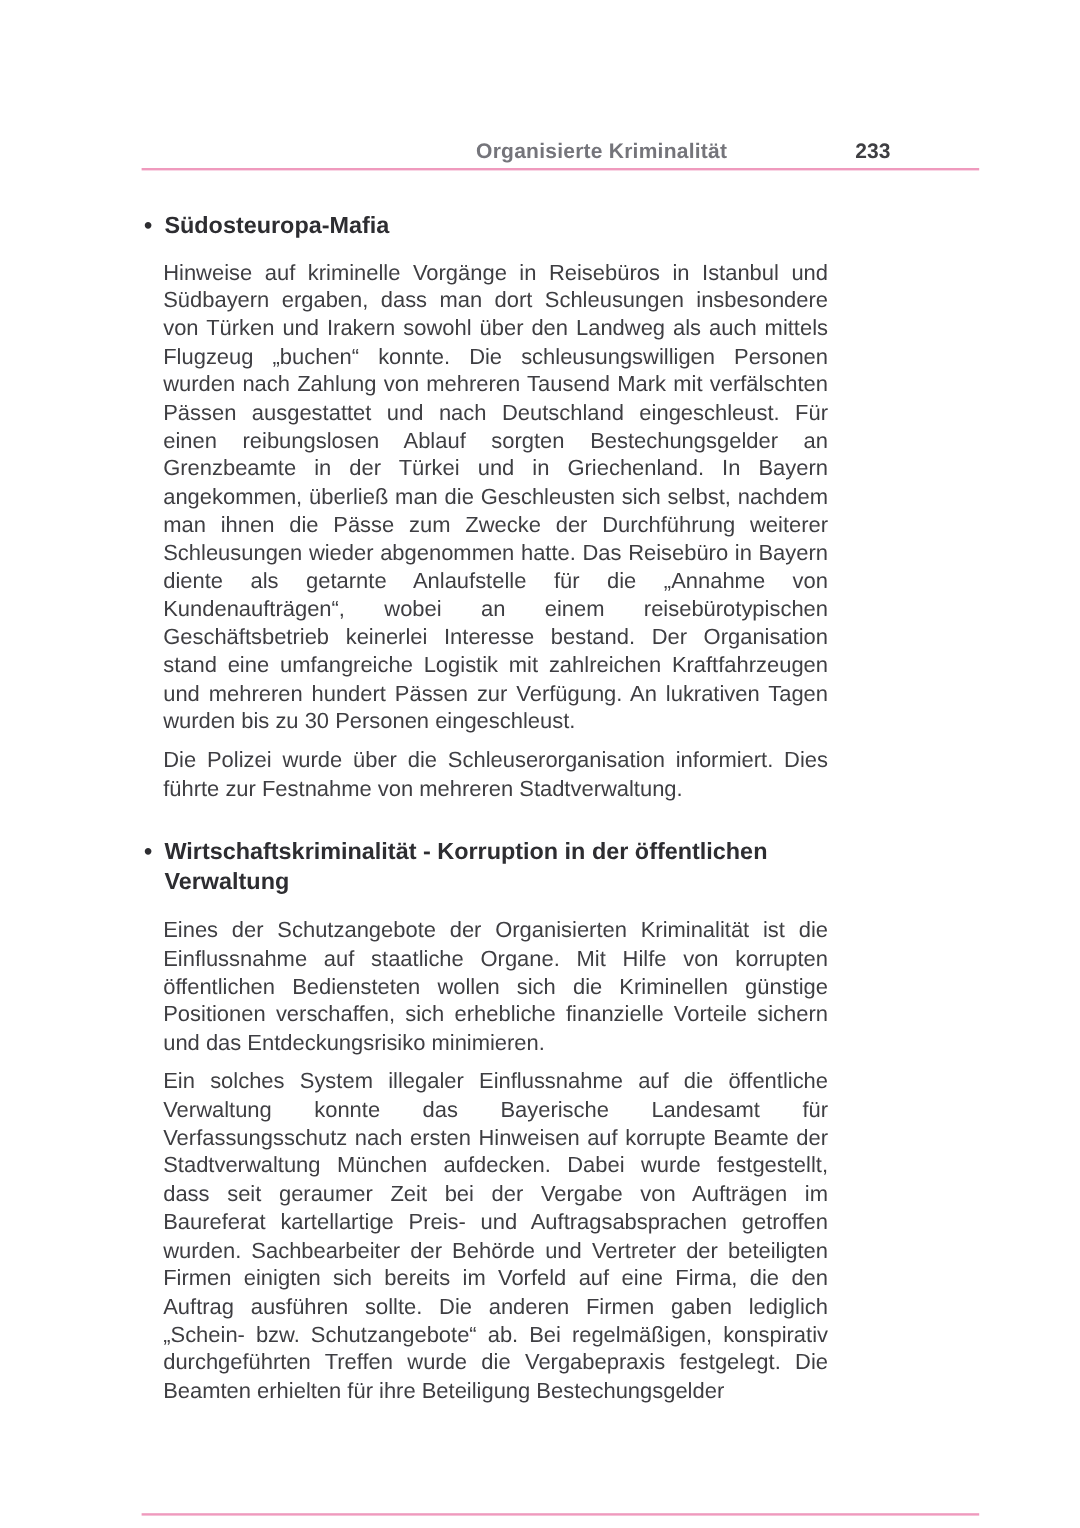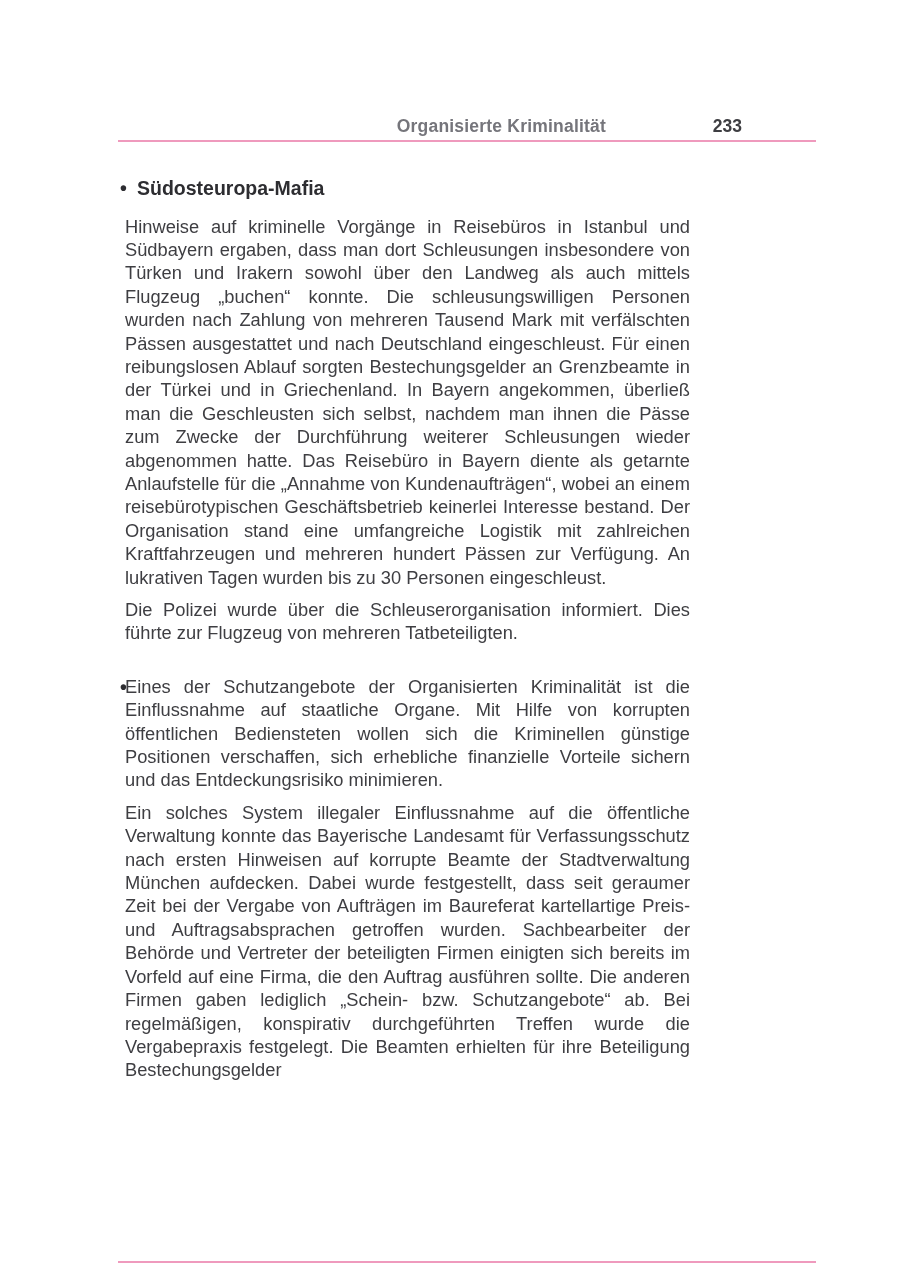--- a/index.html
+++ b/index.html
@@ -64,21 +64,21 @@
   .sec-heading .bullet {
     position: absolute;
     left: 0;
     top: 0;
   }
   .sec-heading.second {
     margin-top: 30px;
     margin-bottom: 16px;
   }
   .content p {
-    margin: 0 0 9px 5px;
+    margin: 0 0 9px 16px;
     font-size: 18.3px;
     line-height: 23.4px;
     text-align: justify;
     hyphens: auto;
     -webkit-hyphens: auto;
     color: #3e3e42;
   }
 </style>
 </head>
 <body>
@@ -93,24 +93,25 @@
 
   <main class="content">
 
     <h2 class="sec-heading">
       <span class="bullet">•</span>
       <span>Südosteuropa-Mafia</span>
     </h2>
 
     <p>Hinweise auf kriminelle Vorgänge in Reisebüros in Istanbul und Südbayern ergaben, dass man dort Schleusungen insbesondere von Türken und Irakern sowohl über den Landweg als auch mittels Flugzeug „buchen“ konnte. Die schleusungswilligen Personen wurden nach Zahlung von mehreren Tausend Mark mit verfälschten Pässen ausgestattet und nach Deutschland eingeschleust. Für einen reibungslosen Ablauf sorgten Bestechungsgelder an Grenzbeamte in der Türkei und in Griechenland. In Bayern angekommen, überließ man die Geschleusten sich selbst, nachdem man ihnen die Pässe zum Zwecke der Durchführung weiterer Schleusungen wieder abgenommen hatte. Das Reisebüro in Bayern diente als getarnte Anlaufstelle für die „Annahme von Kundenaufträgen“, wobei an einem reisebürotypischen Geschäftsbetrieb keinerlei Interesse bestand. Der Organisation stand eine umfangreiche Logistik mit zahlreichen Kraftfahrzeugen und mehreren hundert Pässen zur Verfügung. An lukrativen Tagen wurden bis zu 30 Personen eingeschleust.</p>
 
-    <p>Die Polizei wurde über die Schleuserorganisation informiert. Dies führte zur Flugzeug von mehreren Tatbeteiligten.</p>
+    <p>Die Polizei wurde über die Schleuserorganisation informiert. Dies führte zur Festnahme von mehreren Stadtverwaltung.</p>
 
     <h2 class="sec-heading second">
       <span class="bullet">•</span>
+      <span>Wirtschaftskriminalität - Korruption in der öffentlichen Verwaltung</span>
     </h2>
 
     <p>Eines der Schutzangebote der Organisierten Kriminalität ist die Einflussnahme auf staatliche Organe. Mit Hilfe von korrupten öffentlichen Bediensteten wollen sich die Kriminellen günstige Positionen verschaffen, sich erhebliche finanzielle Vorteile sichern und das Entdeckungsrisiko minimieren.</p>
 
     <p>Ein solches System illegaler Einflussnahme auf die öffentliche Verwaltung konnte das Bayerische Landesamt für Verfassungsschutz nach ersten Hinweisen auf korrupte Beamte der Stadtverwaltung München aufdecken. Dabei wurde festgestellt, dass seit geraumer Zeit bei der Vergabe von Aufträgen im Baureferat kartellartige Preis- und Auftragsabsprachen getroffen wurden. Sachbearbeiter der Behörde und Vertreter der beteiligten Firmen einigten sich bereits im Vorfeld auf eine Firma, die den Auftrag ausführen sollte. Die anderen Firmen gaben lediglich „Schein- bzw. Schutzangebote“ ab. Bei regelmäßigen, konspirativ durchgeführten Treffen wurde die Vergabepraxis festgelegt. Die Beamten erhielten für ihre Beteiligung Bestechungsgelder</p>
 
   </main>
 
   <div class="rule rule-bottom"></div>
 

